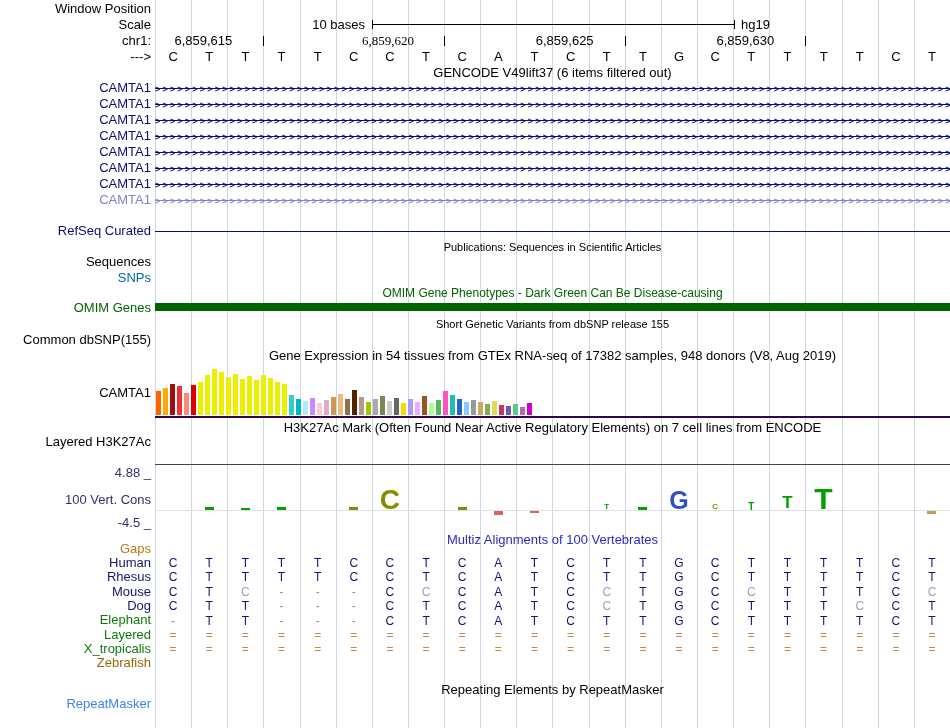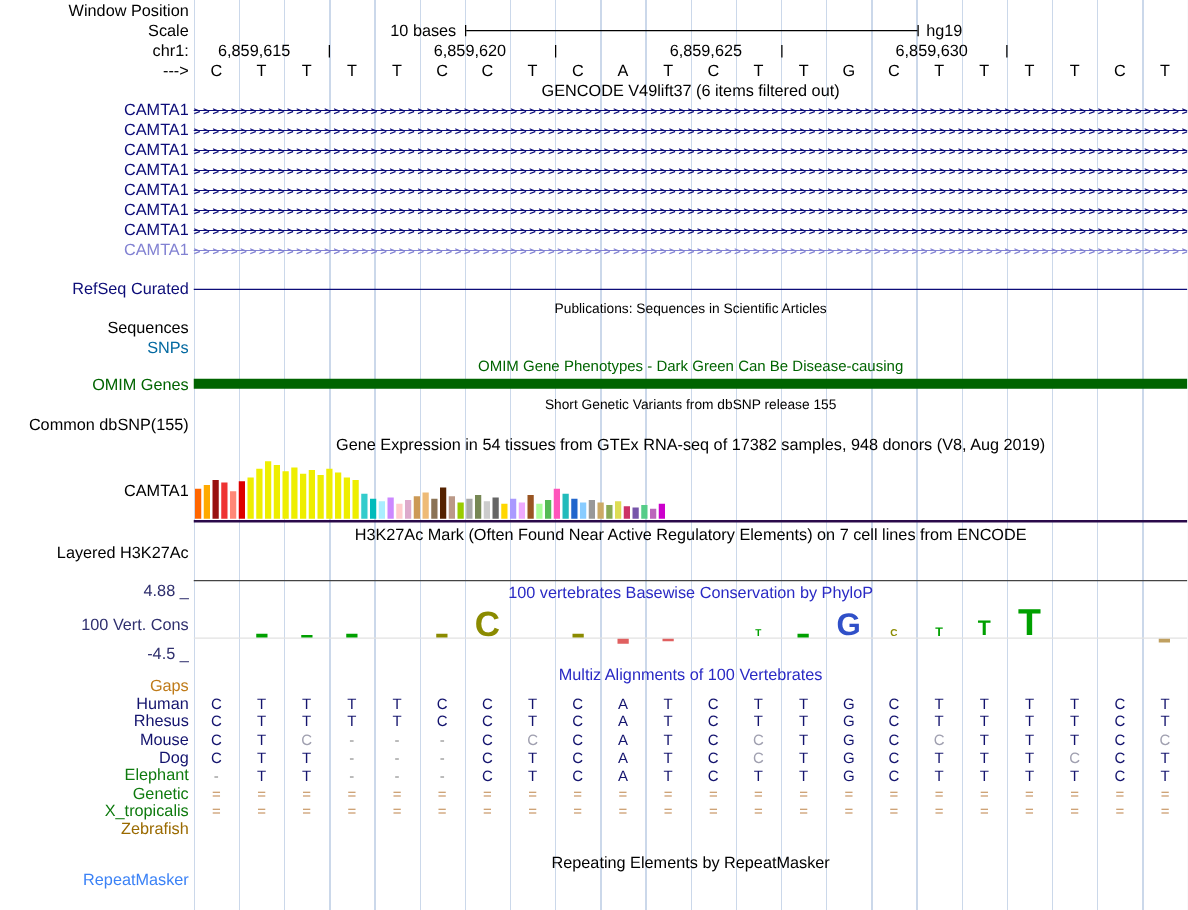--- a/index.html
+++ b/index.html
@@ -66,40 +66,40 @@
       <div class="glabel" style="top: 435px; color: rgb(0, 0, 0);">Layered H3K27Ac</div>
       <div class="glabel" style="top: 466px; color: rgb(48, 48, 110);">4.88 _</div>
       <div class="glabel" style="top: 493px; color: rgb(48, 48, 110);">100 Vert. Cons</div>
       <div class="glabel" style="top: 516px; color: rgb(48, 48, 110);">-4.5 _</div>
       <div class="glabel" style="top: 542px; color: rgb(191, 123, 25);">Gaps</div>
       <div class="glabel" style="top: 556px; color: rgb(20, 20, 110);">Human</div>
       <div class="glabel" style="top: 570px; color: rgb(20, 20, 110);">Rhesus</div>
       <div class="glabel" style="top: 585px; color: rgb(20, 20, 110);">Mouse</div>
       <div class="glabel" style="top: 599px; color: rgb(20, 20, 110);">Dog</div>
       <div class="glabel" style="top: 613px; color: rgb(14, 122, 14);">Elephant</div>
-      <div class="glabel" style="top: 628px; color: rgb(14, 122, 14);">Genetic</div>
+      <div class="glabel" style="top: 628px; color: rgb(14, 122, 14);">Layered</div>
       <div class="glabel" style="top: 642px; color: rgb(14, 122, 14);">X_tropicalis</div>
       <div class="glabel" style="top: 656px; color: rgb(154, 106, 0);">Zebrafish</div>
       <div class="glabel" style="top: 697px; color: #3b82f6;">RepeatMasker</div>
     </div>
 
   <div class="track-area">
 
     <div class="scale-row">
       <span class="scale-value">10 bases</span>
       <div class="scale-bar">
           <div class="scale-bar-line"></div>
         </div>
       <span class="scale-asm">hg19</span>
     </div>
 
     <div id="coords">
         <div class="coord-label" style="left: 19.4091px;">6,859,615</div>
         <div class="coord-tick" style="left: 108.409px;"></div>
-        <div class="coord-label" style="left: 192px;">6,859,620</div>
+        <div class="coord-label" style="left: 207px; font-family: Liberation Serif, serif;">6,859,620</div>
         <div class="coord-tick" style="left: 289.091px;"></div>
         <div class="coord-label" style="left: 380.773px;">6,859,625</div>
         <div class="coord-tick" style="left: 469.773px;"></div>
         <div class="coord-label" style="left: 561.455px;">6,859,630</div>
         <div class="coord-tick" style="left: 650.455px;"></div>
       </div>
     <div id="seqrow">
         <div class="cell">C</div>
         <div class="cell">T</div>
         <div class="cell">T</div>
@@ -200,21 +200,20 @@
         <div class="gtex-bar" style="height: 9px; background: rgb(119, 85, 170);"></div>
         <div class="gtex-bar" style="height: 11px; background: rgb(85, 204, 136);"></div>
         <div class="gtex-bar" style="height: 8px; background: rgb(187, 102, 187);"></div>
         <div class="gtex-bar" style="height: 12px; background: rgb(204, 0, 204);"></div>
       </div>
     <div class="hline" style="top:416px;height:2px;background:#2A0A4A"></div>
 
     <div class="hdr" style="top:421px">H3K27Ac Mark (Often Found Near Active Regulatory Elements) on 7 cell lines from ENCODE</div>
     <div class="hline" style="top:464px;background:#444444"></div>
 
-    <div class="hdr hdr-blue" style="top:467px">100 vertebrates Basewise Conservation by PhyloP</div>
     <div class="hline" style="top:510px;background:#E2E2E2"></div>
     <div id="cons">
         <div class="cons-dash" style="left: 49.7045px; height: 3px; background: rgb(0, 160, 0); top: 37px;"></div>
         <div class="cons-dash" style="left: 85.8409px; height: 2px; background: rgb(0, 160, 0); top: 38px;"></div>
         <div class="cons-dash" style="left: 121.977px; height: 3px; background: rgb(0, 160, 0); top: 37px;"></div>
         <div class="cons-dash" style="left: 194.25px; height: 3px; background: rgb(139, 139, 0); top: 37px;"></div>
         <span class="cons-letter" style="left: 234.886px; bottom: 18px; color: rgb(139, 139, 0); font-size: 28px;">C</span>
         <div class="cons-dash" style="left: 302.659px; height: 3px; background: rgb(139, 139, 0); top: 37px;"></div>
         <div class="cons-dash" style="left: 338.795px; height: 4px; background: rgb(224, 96, 96); top: 41px;"></div>
         <div class="cons-dash" style="left: 374.932px; height: 2px; background: rgb(224, 96, 96); top: 41px;"></div>

